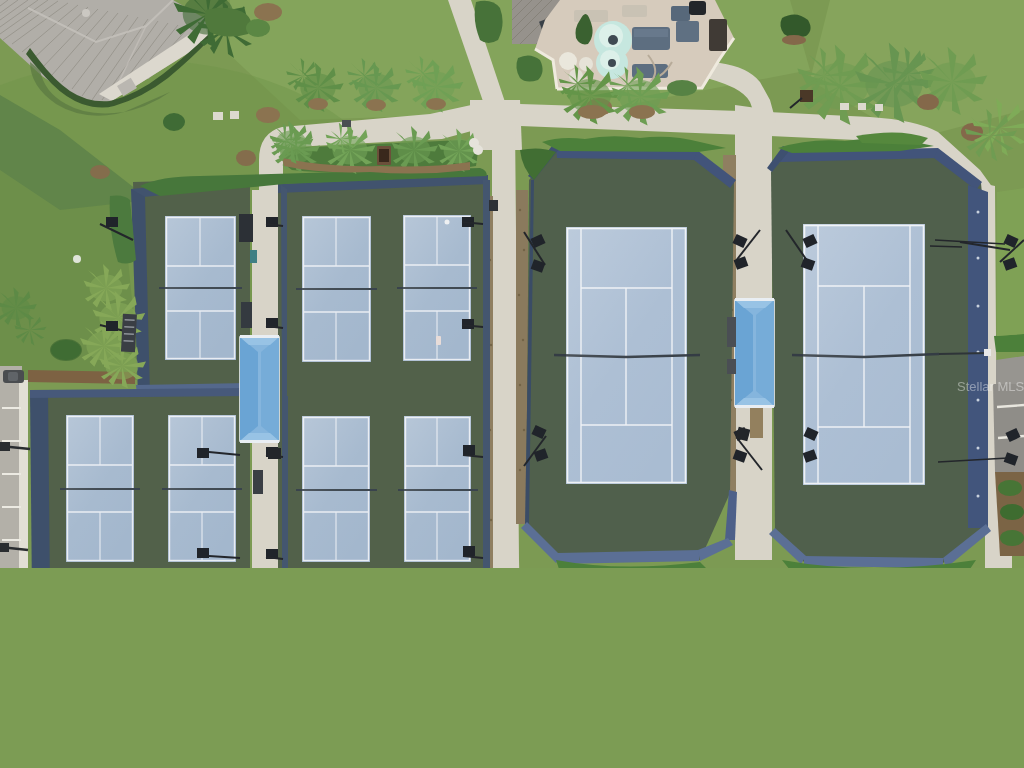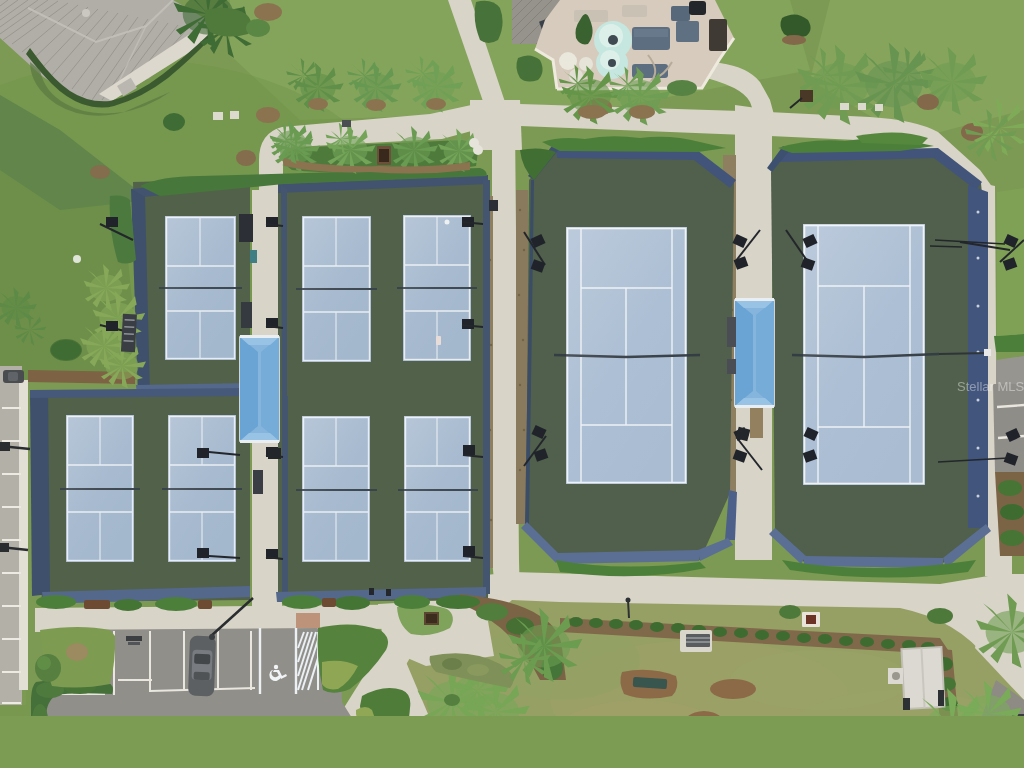--- a/index.html
+++ b/index.html
@@ -1,16 +1,16 @@
 <!DOCTYPE html>
 <html><head>
 <meta charset="utf-8">
 <style>
   html,body{margin:0;padding:0;background:#7c9c54;font-family:"Liberation Sans", sans-serif;}
-  #scene{width:1024px;height:716px;overflow:hidden;position:relative;}
+  #scene{width:1024px;height:568px;overflow:hidden;position:relative;}
 </style>
 </head>
 <body>
 <div id="scene">
 <svg width="1024" height="768" viewBox="0 0 1024 768">
 <defs>
   <radialGradient id="grassSoft" cx="50%" cy="50%" r="50%">
     <stop offset="0%" stop-color="#ffffff" stop-opacity="0.18"></stop>
     <stop offset="100%" stop-color="#ffffff" stop-opacity="0"></stop>
   </radialGradient>

